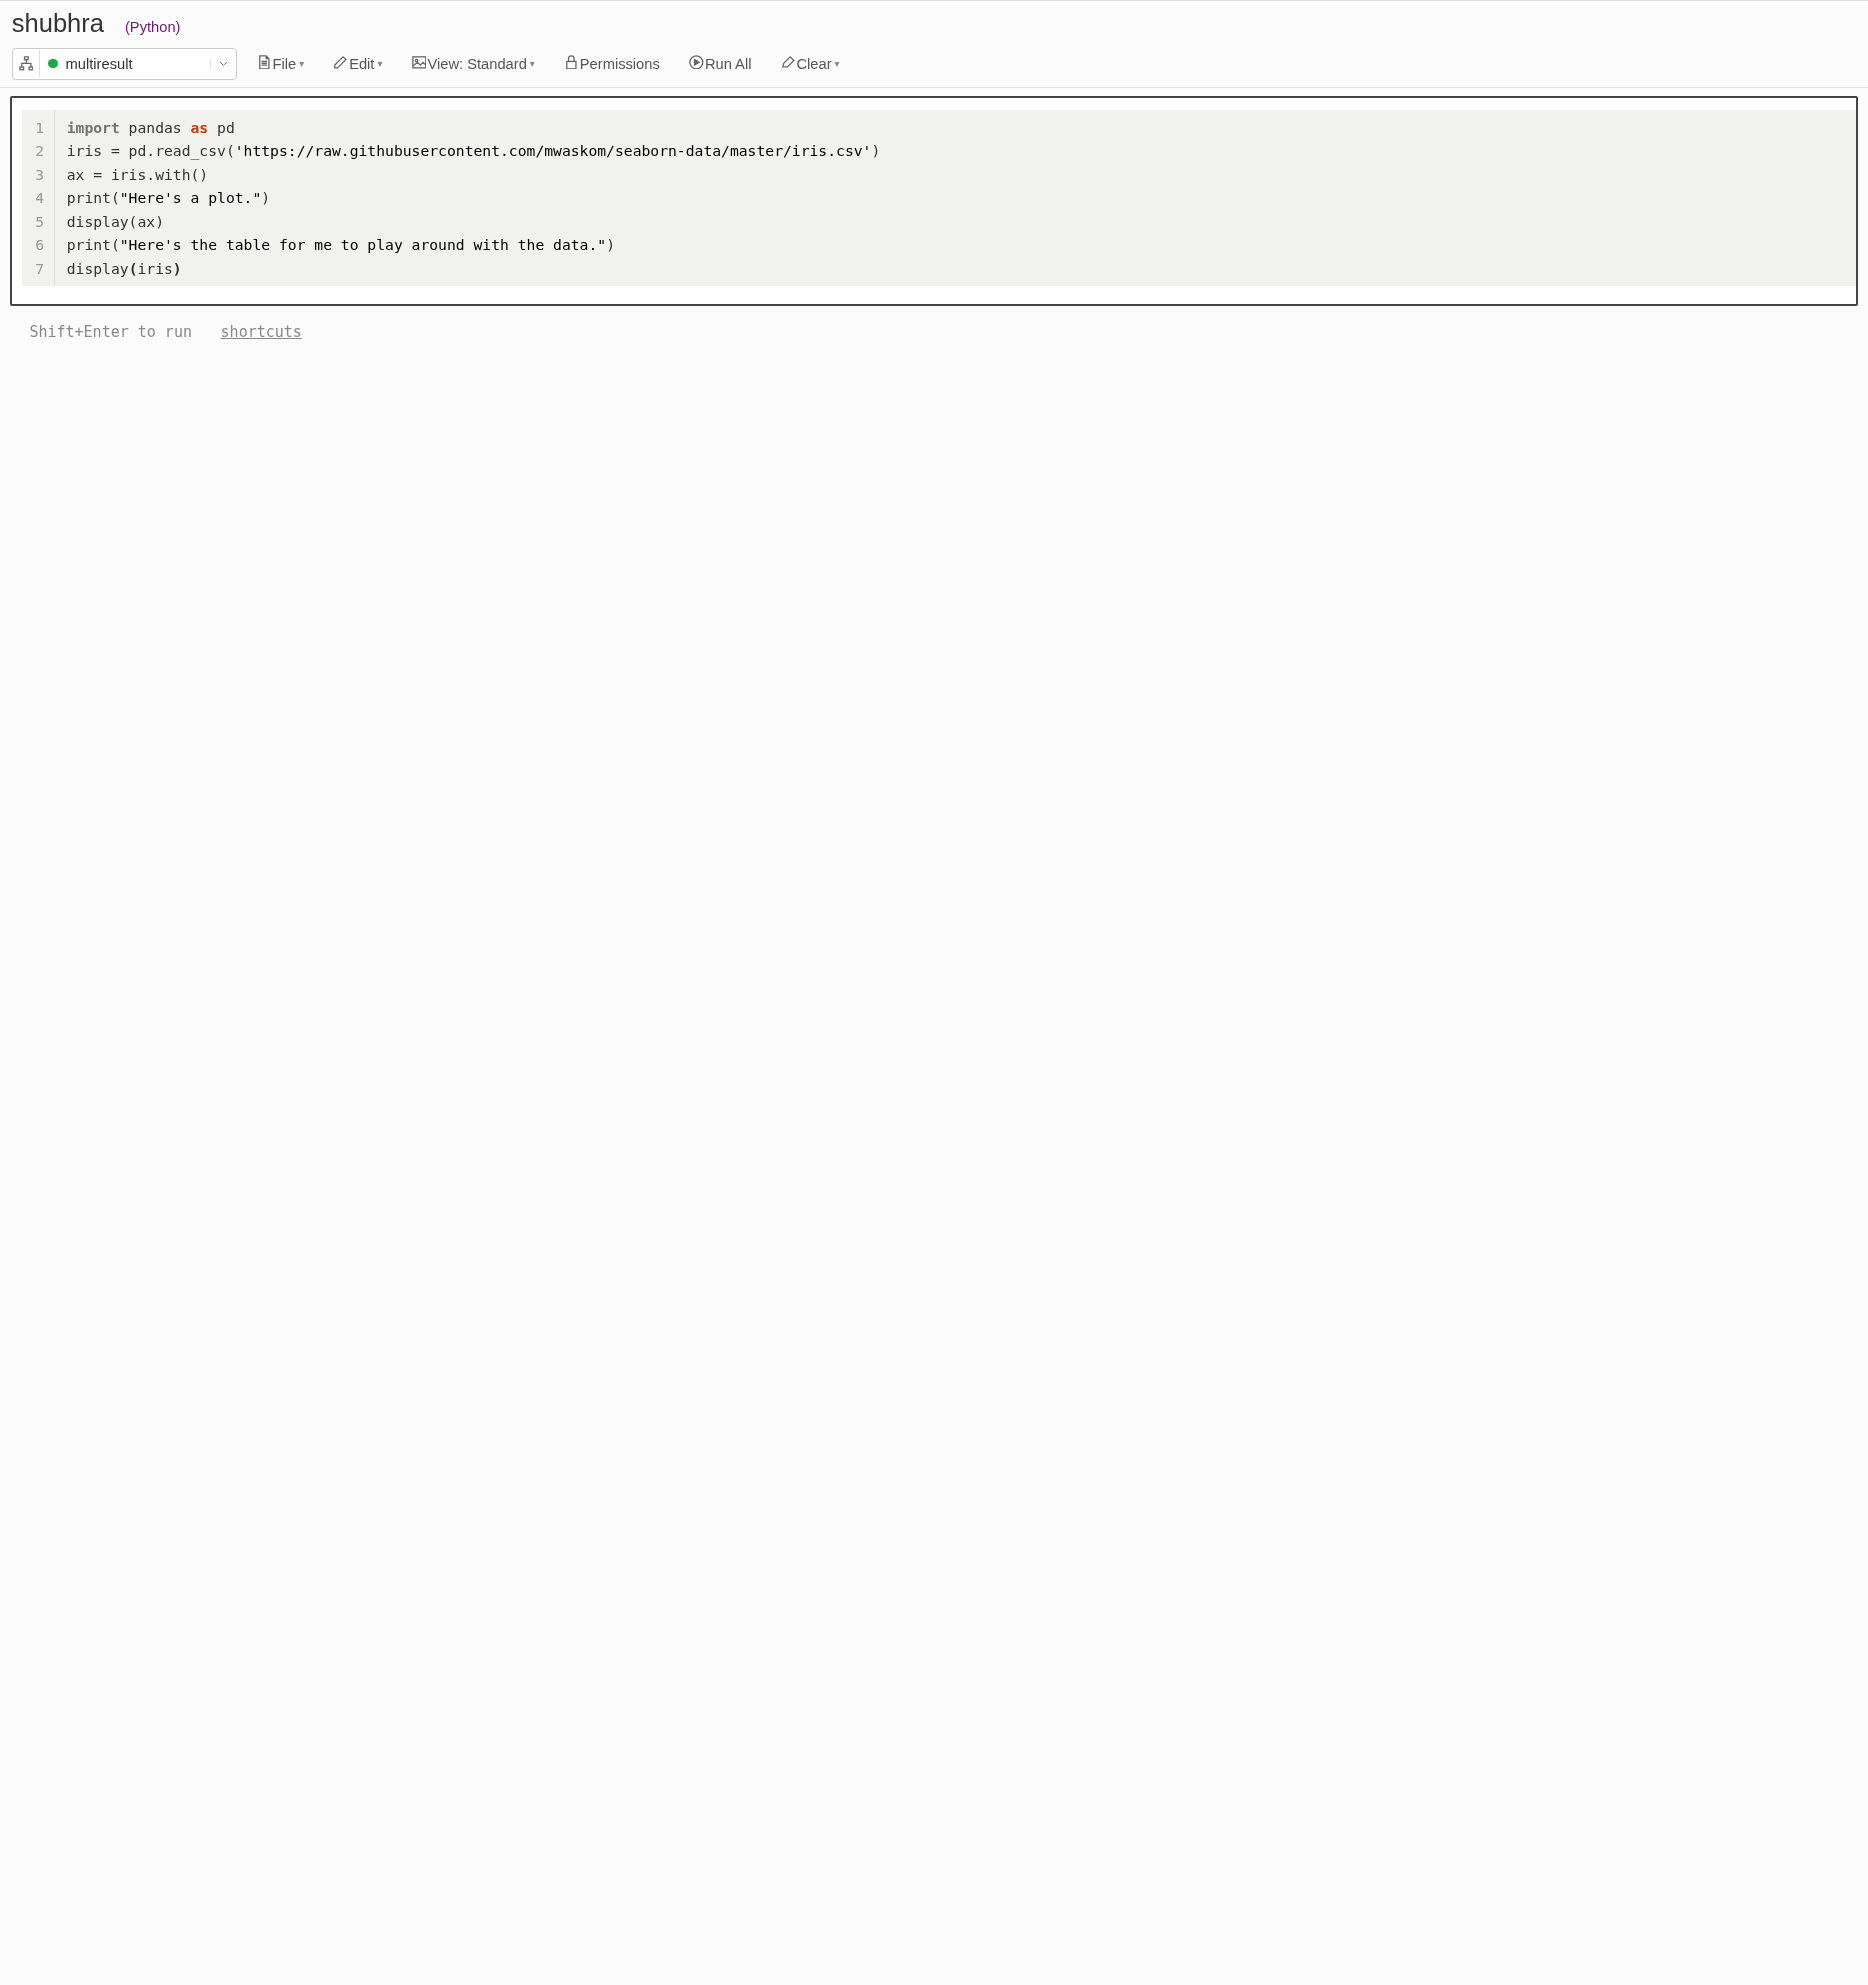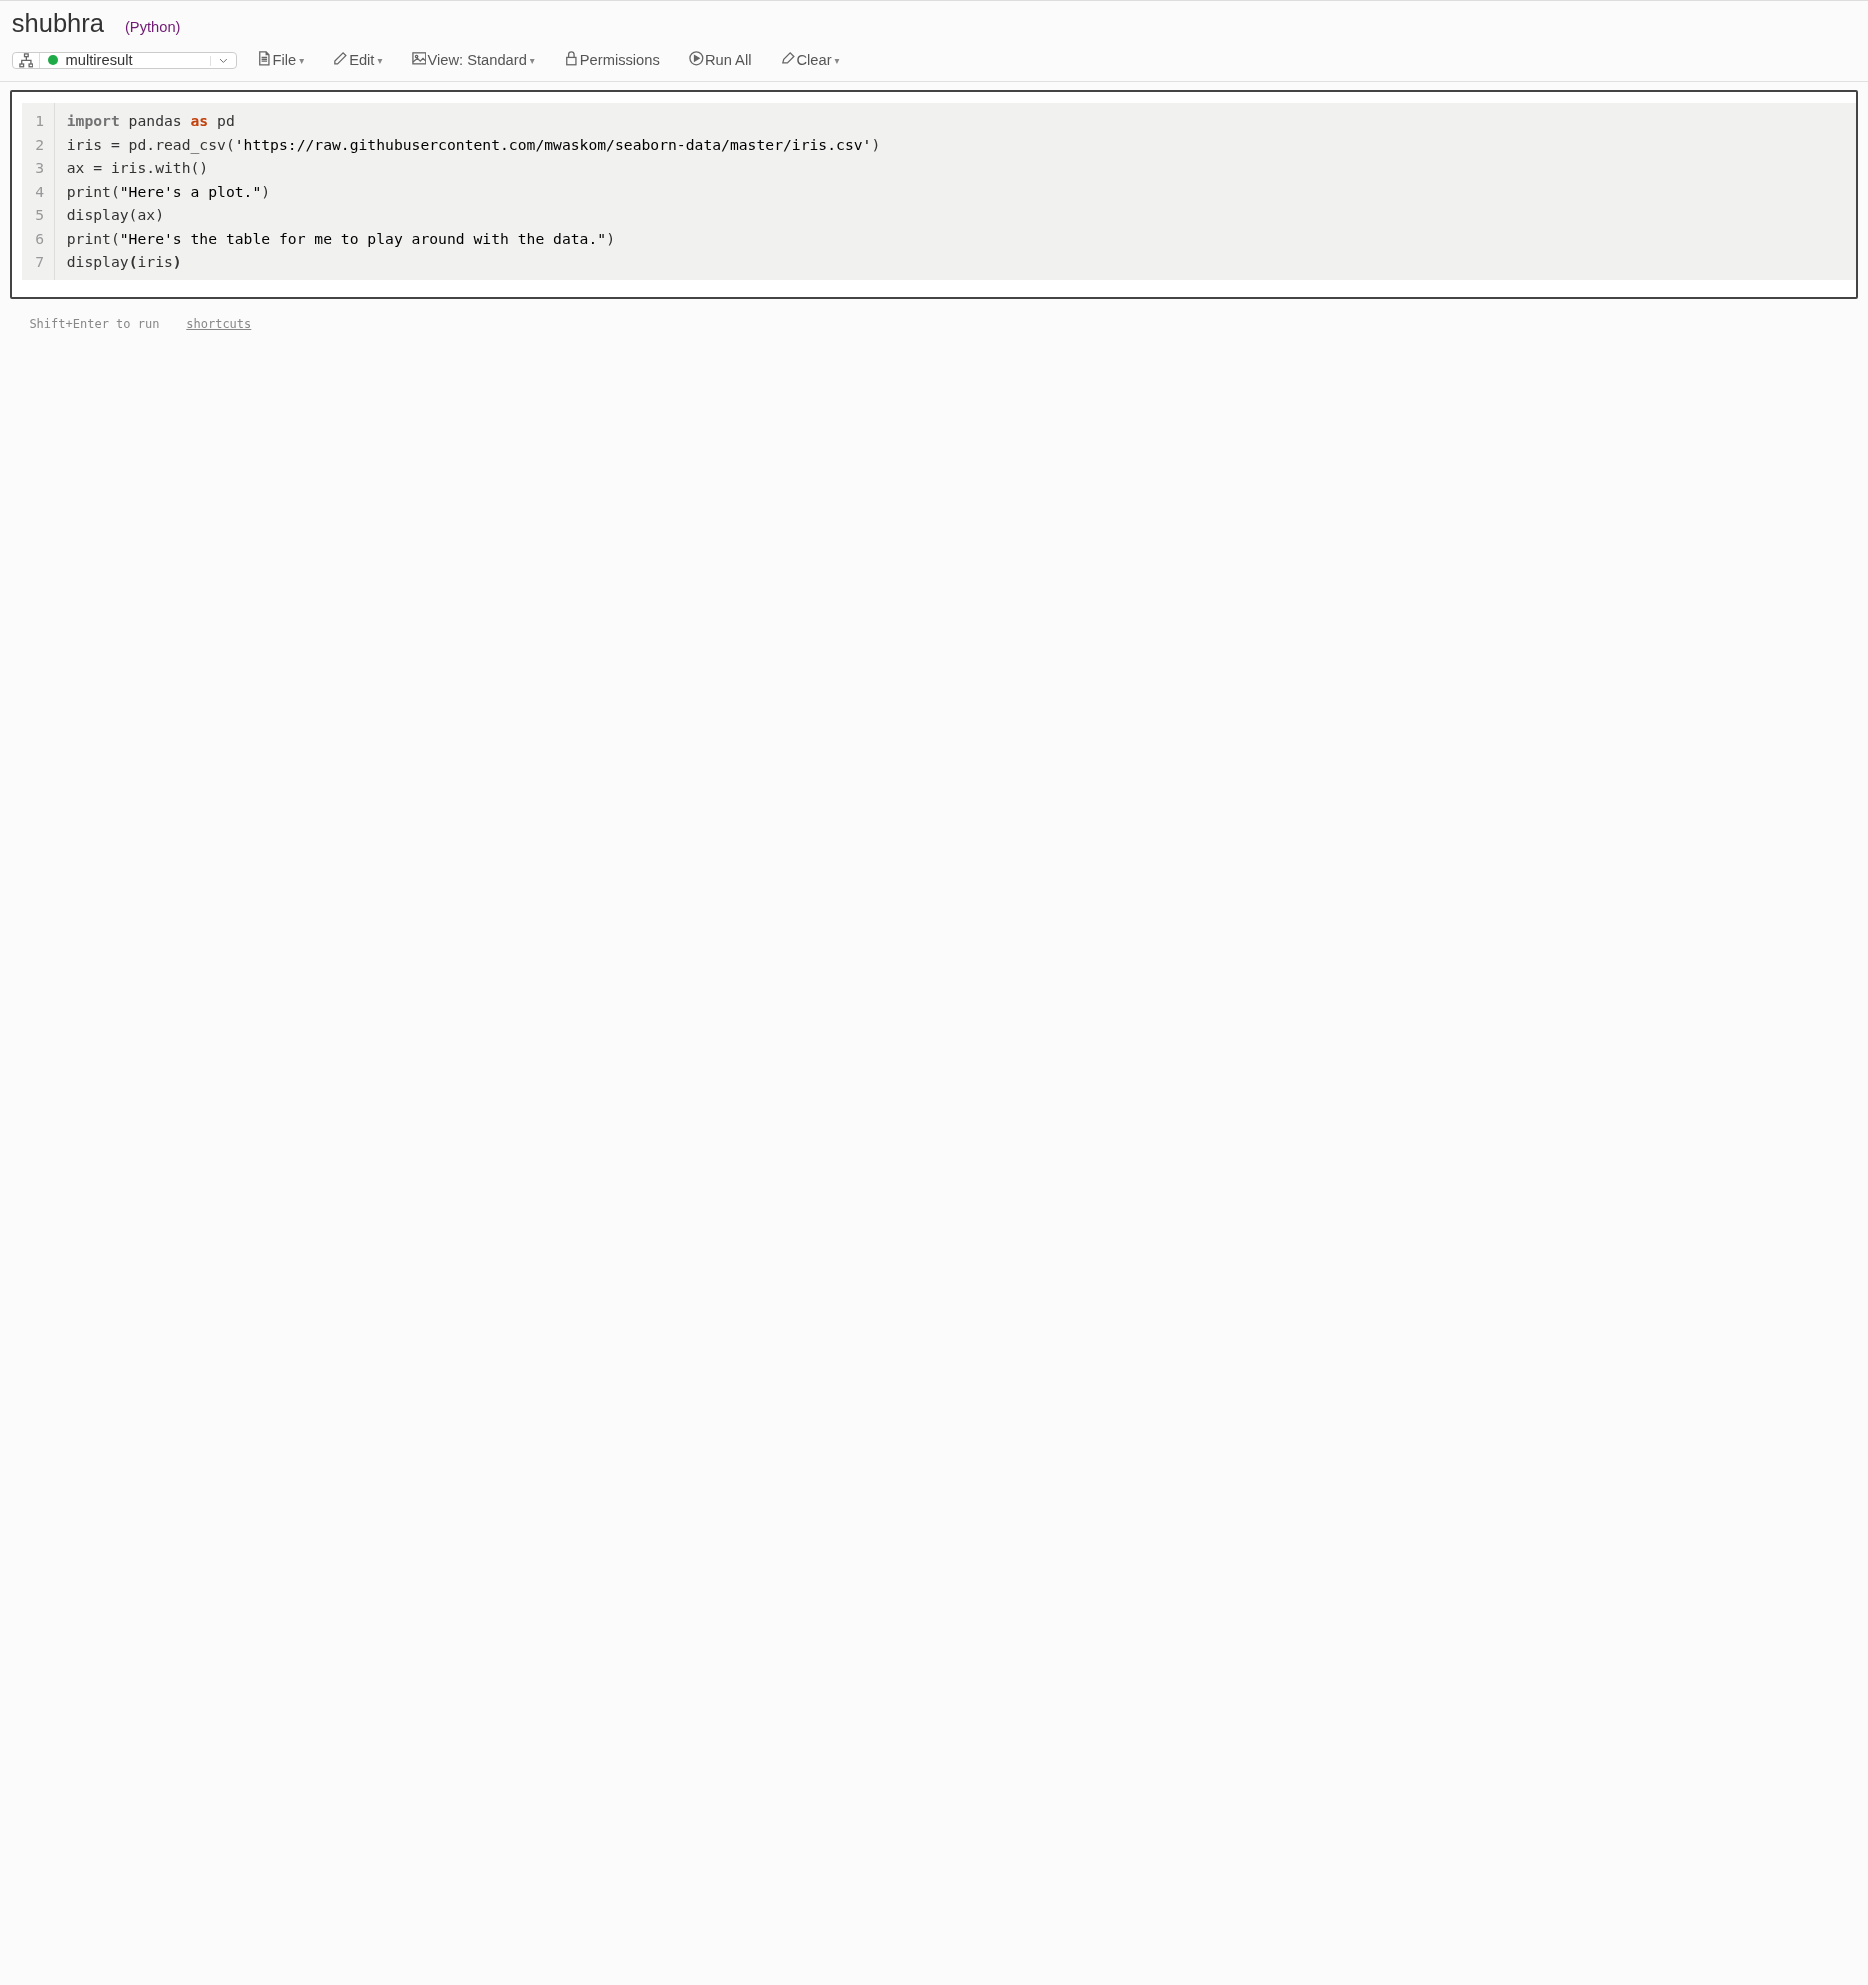--- a/index.html
+++ b/index.html
@@ -37,21 +37,21 @@
       padding: 3.9px 11.8px 7.8px 11.8px;
       gap: 9.8px;
       border-bottom: 1px solid #e0e0e0;
     }
     .cluster-group {
       display: flex;
       align-items: center;
       border: 1px solid #ccc;
       border-radius: 3.9px;
       background: #fff;
-      height: 17px;
+      height: 32px;
       overflow: hidden;
     }
     .cluster-icon-btn {
       width: 27.4px;
       height: 27.4px;
       display: flex;
       align-items: center;
       justify-content: center;
       border-right: 1px solid #ddd;
       color: #555;
@@ -147,21 +147,21 @@
       white-space: pre;
       flex: 1;
     }
     .kw { color: #737373; font-weight: bold; }
     .kw2 { color: #c2410c; font-weight: bold; }
     .str { color: #000000; }
     .bold { font-weight: bold; }
     .footer-hint {
       padding: 17.6px 19.6px;
       font-family: "Menlo", "Monaco", monospace;
-      font-size: 12px;
+      font-size: 15px;
       color: #888;
     }
     .footer-hint a {
       color: #888;
       text-decoration: underline;
       margin-left: 19.6px;
     }
     svg.tbicon {
       width: 14.7px;
       height: 14.7px;

